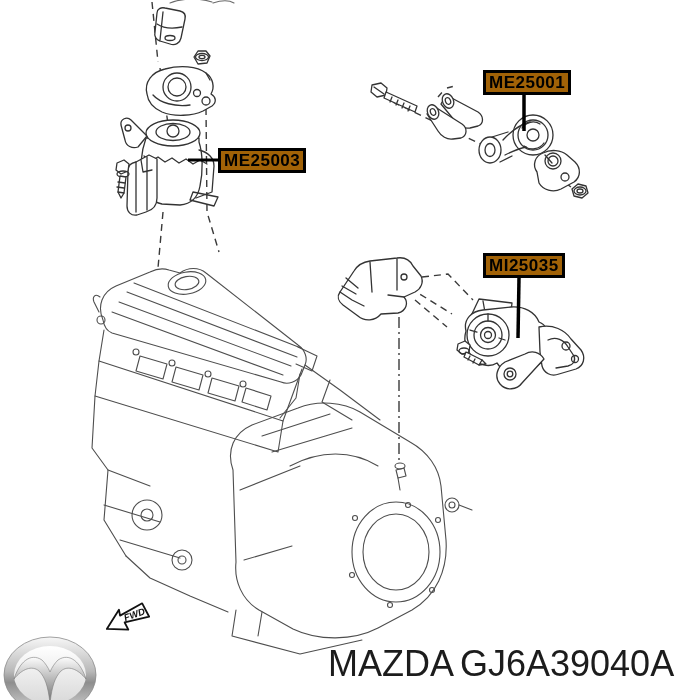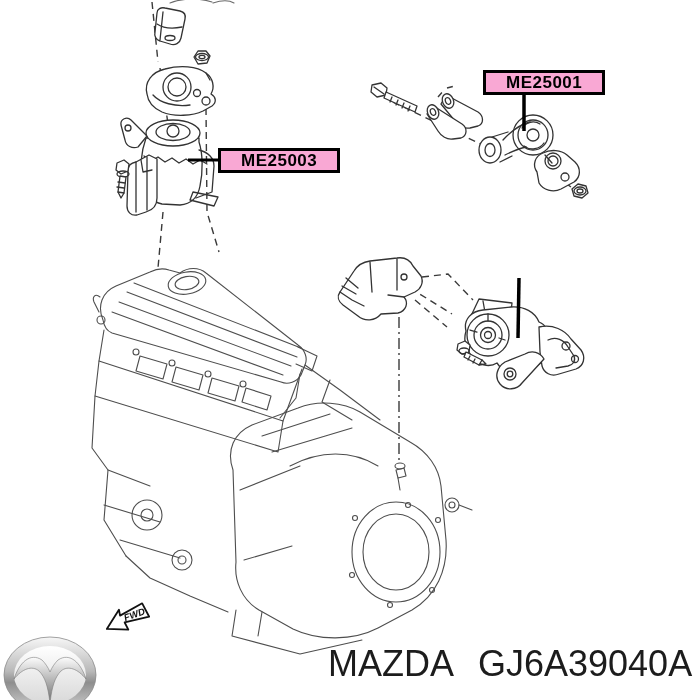--- a/index.html
+++ b/index.html
@@ -1,27 +1,27 @@
 <!DOCTYPE html>
 <html><head>
 <meta charset="utf-8">
 <style>
   html,body{margin:0;padding:0;background:#fff;}
   #stage{position:relative;width:700px;height:700px;background:#fff;overflow:hidden;
          font-family:"Liberation Sans",sans-serif;}
   svg{position:absolute;left:0;top:0;}
-  .plabel{position:absolute;border:3px solid #000;background:#f9a8d4;color:#000;
-          font:700 17px/19px "Liberation Sans",sans-serif;padding:0 20px;letter-spacing:.5px;
+  .plabel{position:absolute;border:3px solid #000;background:#a16207;color:#000;
+          font:700 17px/19px "Liberation Sans",sans-serif;padding:0 3px;letter-spacing:.5px;
           white-space:nowrap;}
   #label-front{left:218px;top:148px;text-align:right;}
   #label-torque{left:483px;top:70px;}
   #label-rear{left:483px;top:253px;}
   #footer-caption{position:absolute;left:328px;top:644px;color:#1c1c1c;
                   font:400 36px/40px "Liberation Sans",sans-serif;white-space:nowrap;}
-  #footer-caption .brand{margin-right:24px;}
+  #footer-caption .brand{margin-right:6px;}
   #mazda-logo-svg{left:2px;top:634px;}
 </style>
 </head>
 <body>
 
 <div id="stage">
 
   <svg width="700" height="700" viewBox="0 0 700 700">
 
     <g fill="none" stroke="#4e4e4e" stroke-width="1.1" stroke-linecap="round" stroke-linejoin="round">
@@ -216,20 +216,21 @@
     </g>
 
     <g transform="translate(128,617) rotate(-20)">
       <path fill="#fff" stroke="#111" stroke-width="1.8" stroke-linejoin="round" d="M -24 4 L -6 -10 L -7 -4 L 18 -8 L 20 7 L -5 4 L -4 12 Z"></path>
       <text x="-4" y="3" font-size="9.5" font-weight="bold" font-style="italic" fill="#111" font-family="Liberation Sans, sans-serif">FWD</text>
     </g>
   </svg>
 
   <div class="plabel" id="label-front">ME25003</div>
   <div class="plabel" id="label-torque">ME25001</div>
+  <div class="plabel" id="label-rear">MI25035</div>
 
   <svg id="mazda-logo-svg" width="96" height="80" viewBox="0 0 96 80">
     <defs>
       <linearGradient id="ringGrad" x1="0" y1="0" x2="0" y2="1">
         <stop offset="0" stop-color="#f7f7f7"></stop>
           <stop offset="0.45" stop-color="#b9b9b9"></stop>
         <stop offset="0.6" stop-color="#8e8e8e"></stop>
           <stop offset="1" stop-color="#d6d6d6"></stop>
       </linearGradient>
       <linearGradient id="faceGrad" x1="0" y1="0" x2="0" y2="1">

